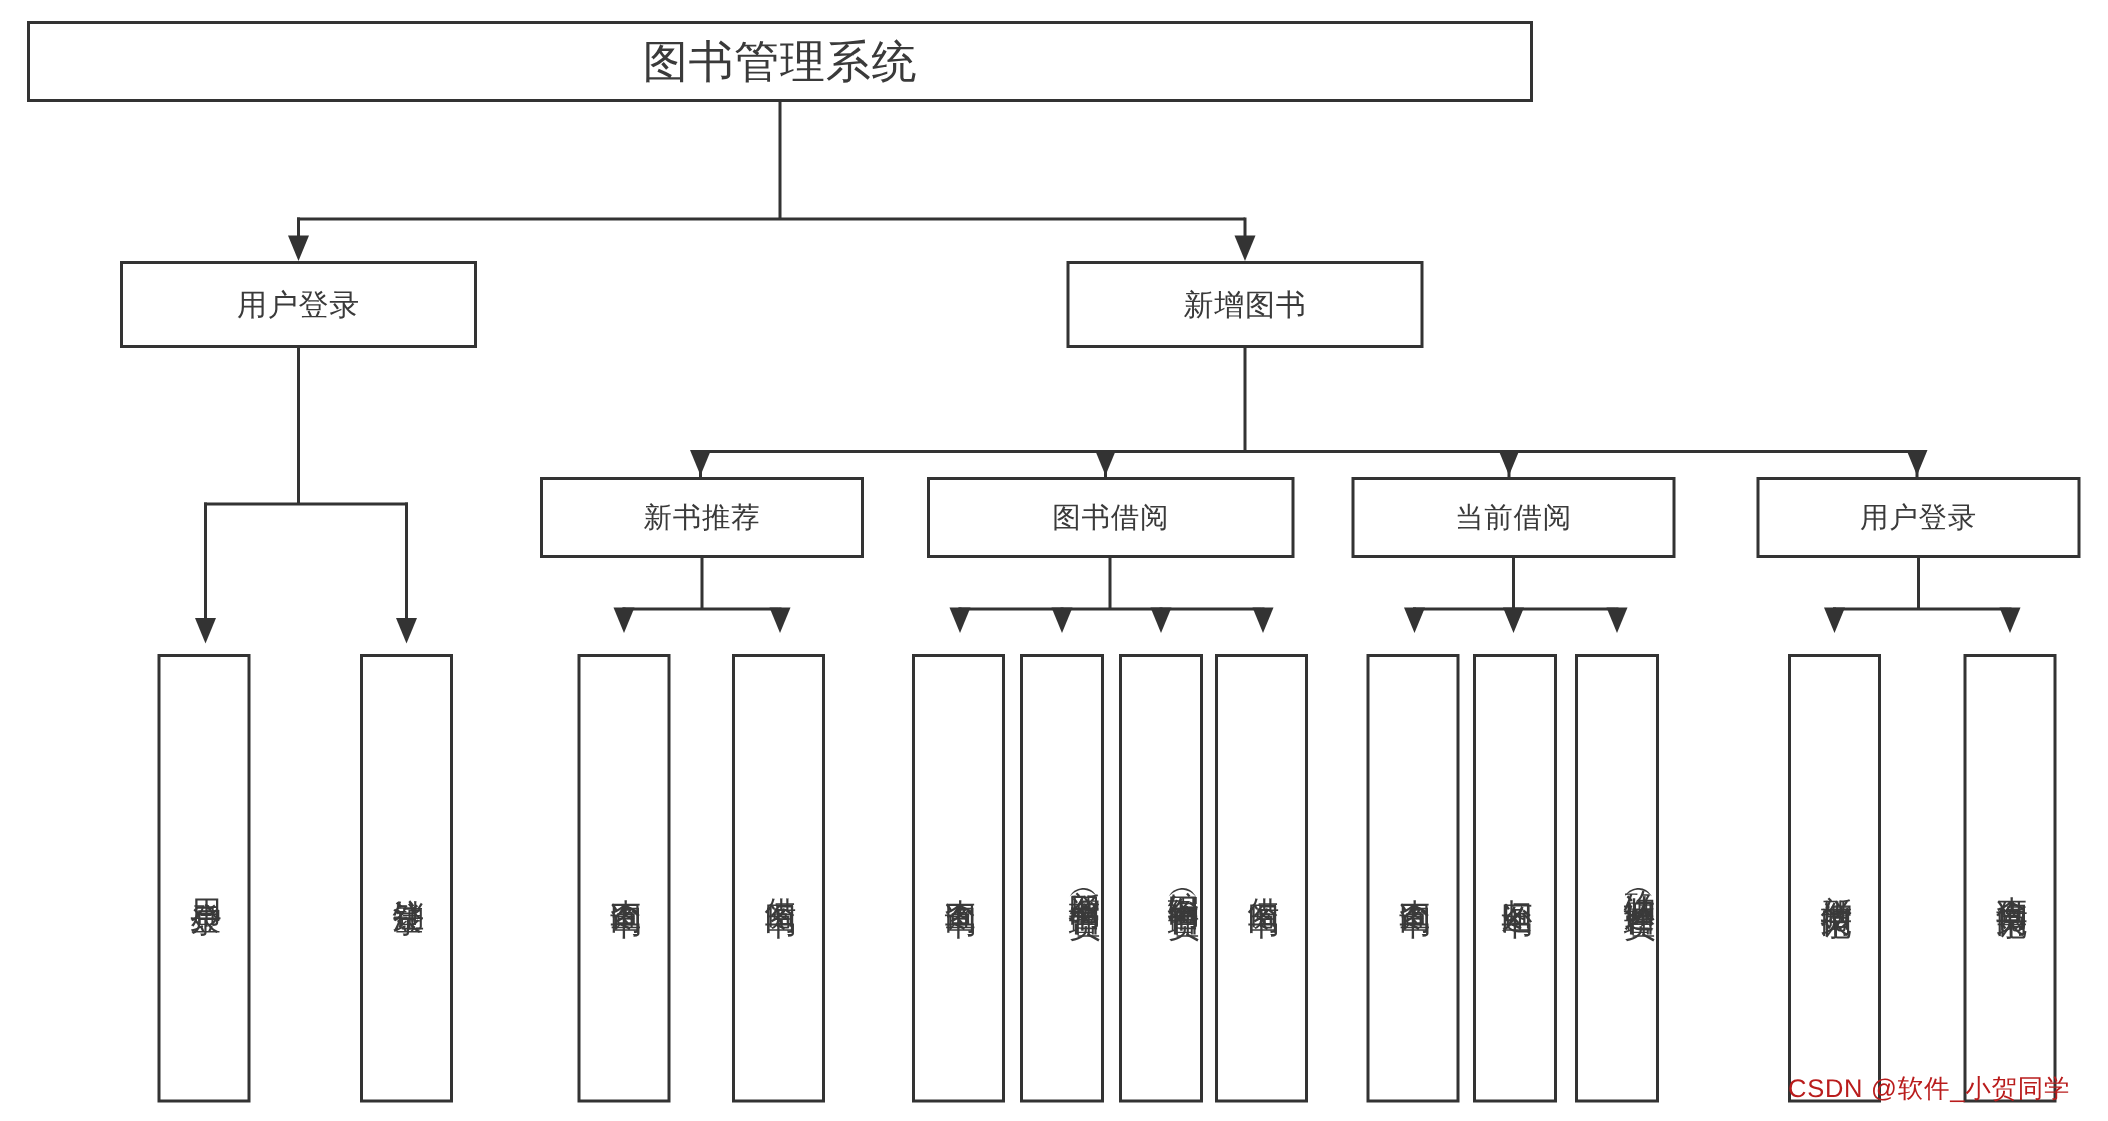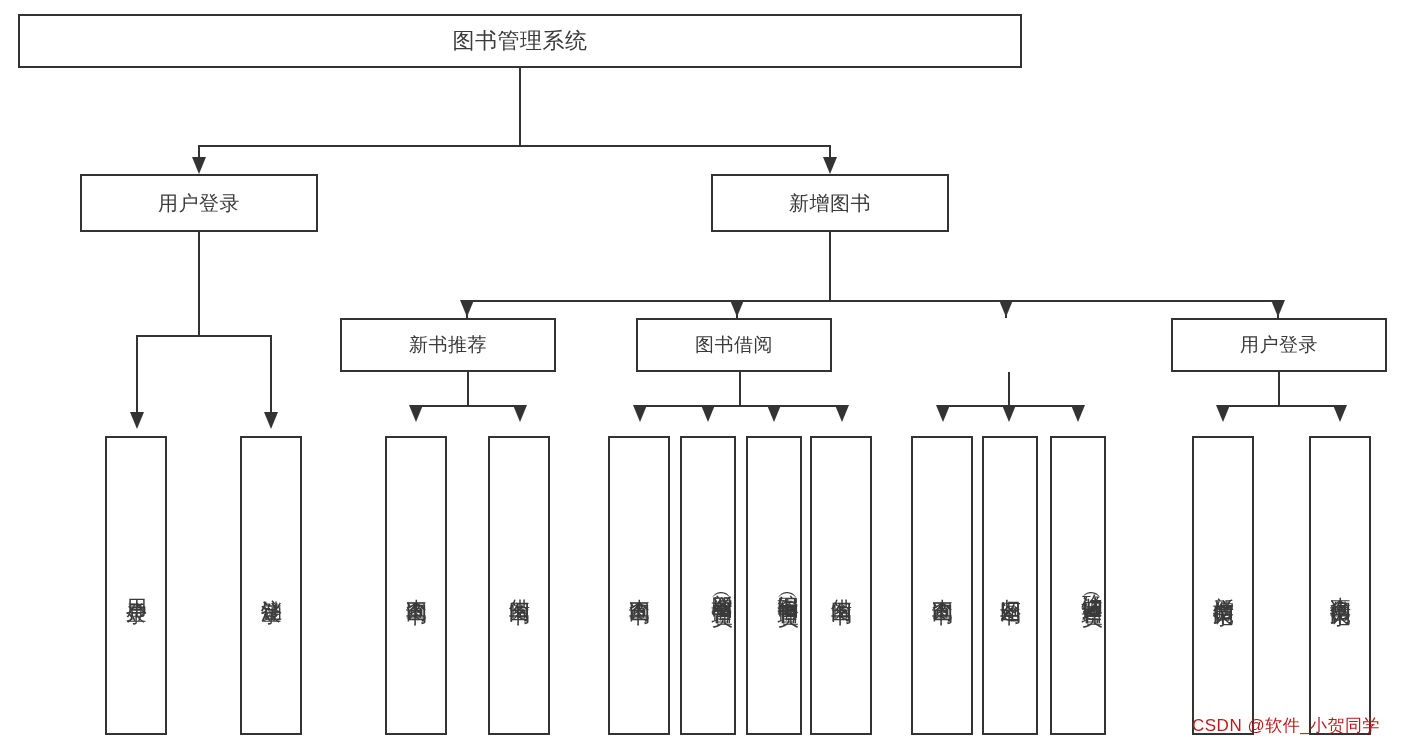--- a/index.html
+++ b/index.html
@@ -22,21 +22,21 @@
     box-sizing: border-box;
     border: 2px solid #333333;
     background: #ffffff;
     display: flex;
     align-items: center;
     justify-content: center;
     color: #3a3a3a;
     letter-spacing: 0.5px;
   }
   .node.root {
-    font-size: 22px;
+    font-size: 30px;
   }
   .node.lvl1 {
     font-size: 20px;
   }
   .node.lvl2 {
     font-size: 19px;
   }
   .node.leaf {
     writing-mode: vertical-rl;
     text-orientation: upright;
@@ -111,25 +111,28 @@
   <div class="hline" style="left:466px; top:300px; width:812px;"></div>
   <div class="vline" style="left:466px; top:300px; height:18px;"></div>
   <div class="arrow" style="left:460px; top:300px;"></div>
   <div class="vline" style="left:736px; top:300px; height:18px;"></div>
   <div class="arrow" style="left:730px; top:300px;"></div>
   <div class="vline" style="left:1005px; top:300px; height:18px;"></div>
   <div class="arrow" style="left:999px; top:300px;"></div>
   <div class="vline" style="left:1277px; top:300px; height:18px;"></div>
   <div class="arrow" style="left:1271px; top:300px;"></div>
 
-  <div class="node lvl2" style="left:340px; top:318px; width:216px; height:54px;">
+  <div class="node lvl2" style="left:360px; top:318px; width:216px; height:54px;">
     <span>新书推荐</span>
   </div>
-  <div class="node lvl2" style="left:636px; top:318px; width:196px; height:54px;">
+  <div class="node lvl2" style="left:618px; top:318px; width:245px; height:54px;">
     <span>图书借阅</span>
+  </div>
+  <div class="node lvl2" style="left:901px; top:318px; width:216px; height:54px;">
+    <span>当前借阅</span>
   </div>
   <div class="node lvl2" style="left:1171px; top:318px; width:216px; height:54px;">
     <span>用户登录</span>
   </div>
 
   <div class="vline" style="left:467px; top:372px; height:34px;"></div>
   <div class="hline" style="left:415px; top:405px; width:104px;"></div>
   <div class="vline" style="left:415px; top:405px; height:14px;"></div>
   <div class="arrow" style="left:409px; top:405px;"></div>
   <div class="vline" style="left:519px; top:405px; height:14px;"></div>

